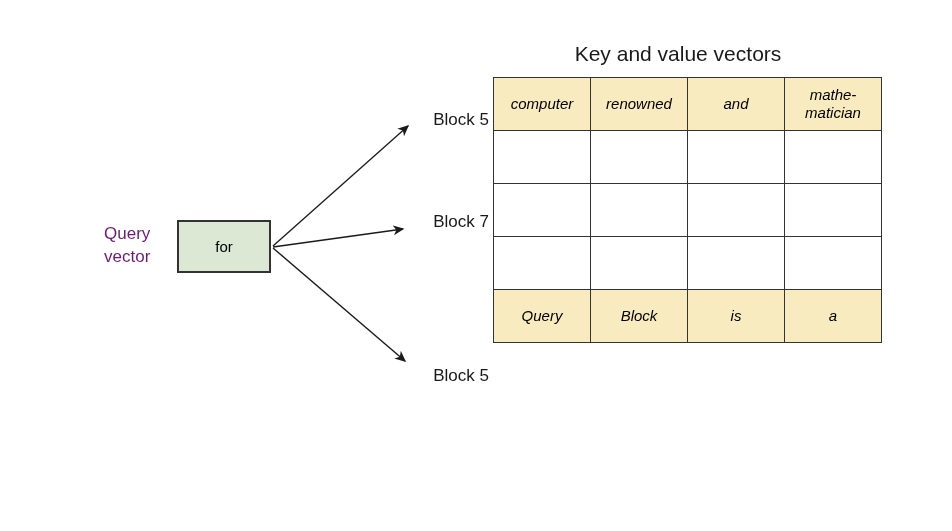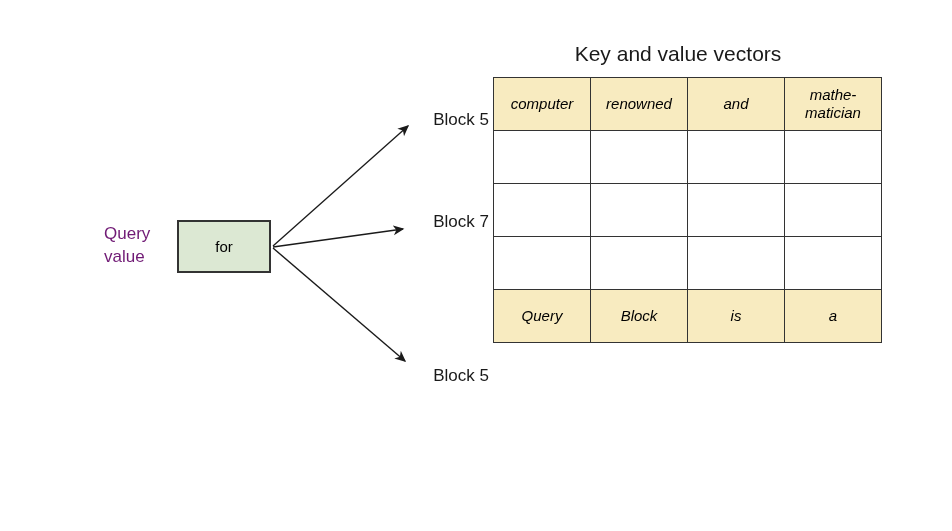--- a/index.html
+++ b/index.html
@@ -103,21 +103,21 @@
 </style>
 </head>
 <body>
 
 <div class="canvas">
 
   <div class="title">Key and value vectors</div>
 
   <div class="query-label">
     <div>Query</div>
-    <div>value</div>
+    <div>vector</div>
   </div>
 
   <div class="query-box">
     <span>for</span>
   </div>
 
   <div class="block-label b1">Block 5</div>
   <div class="block-label b2">Block 7</div>
   <div class="block-label b0">Block 5</div>
 

